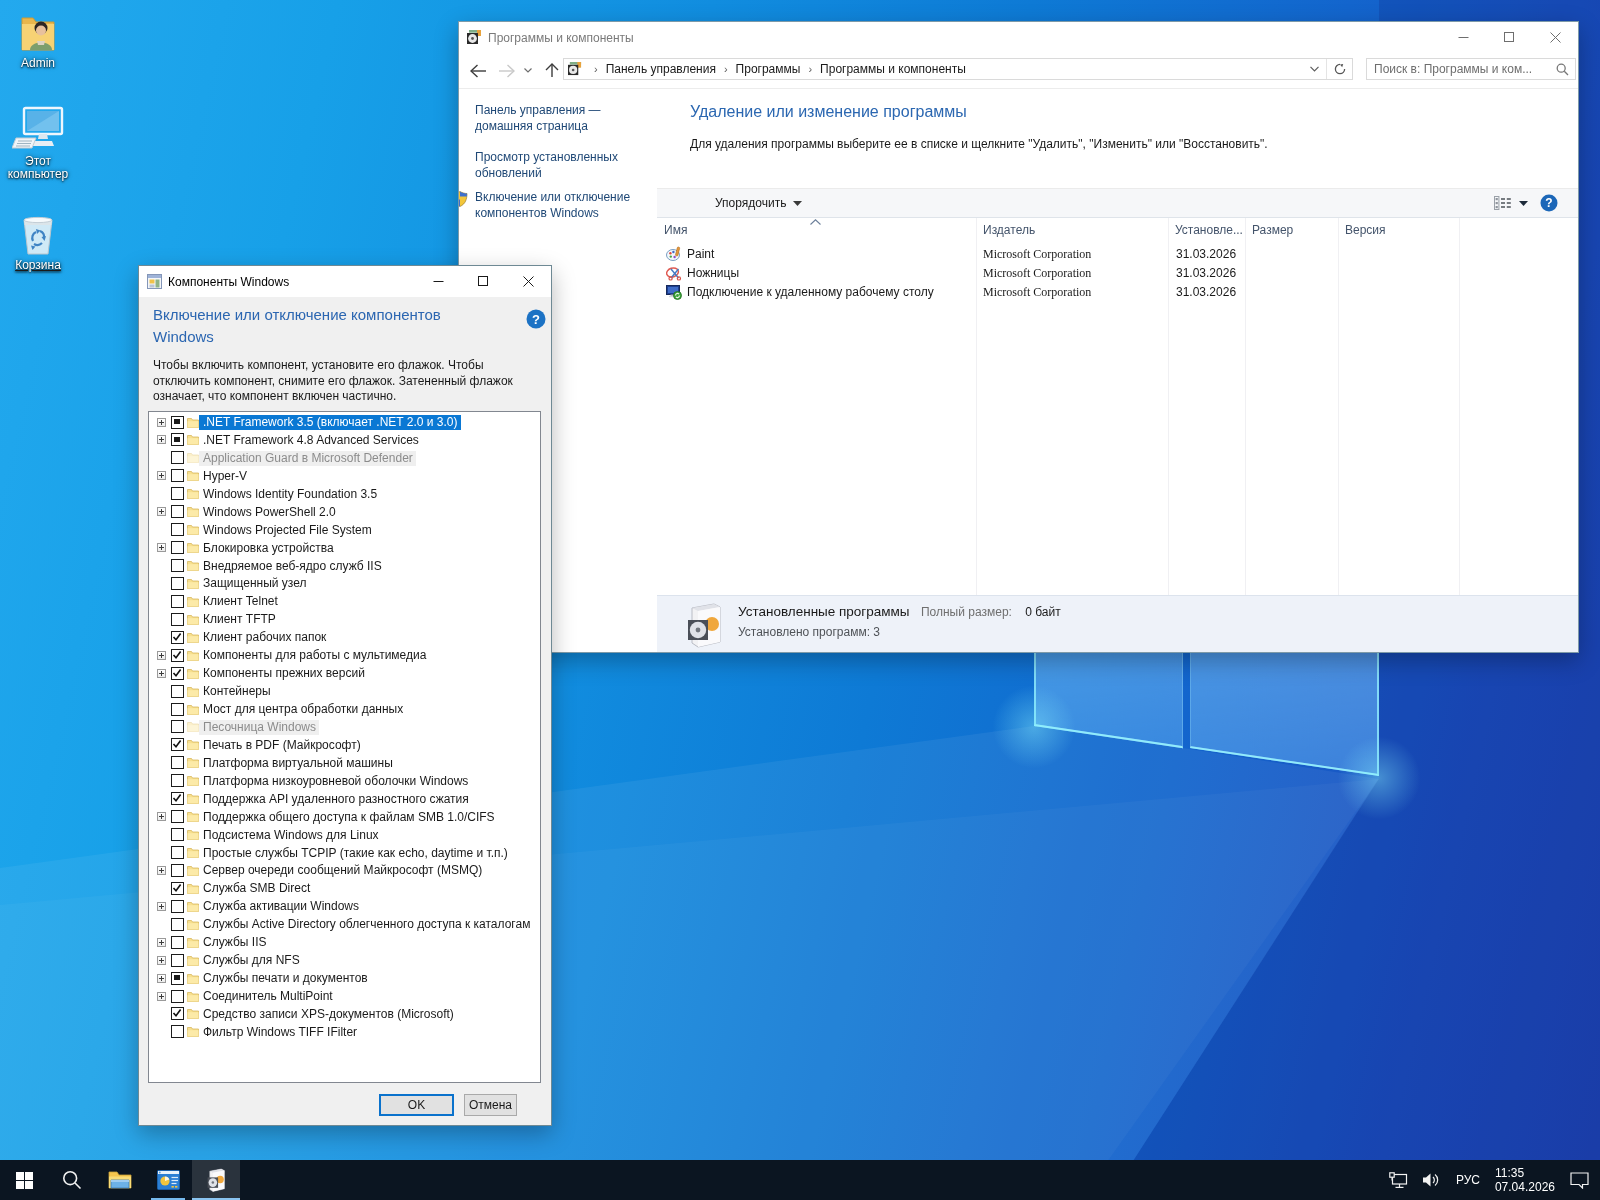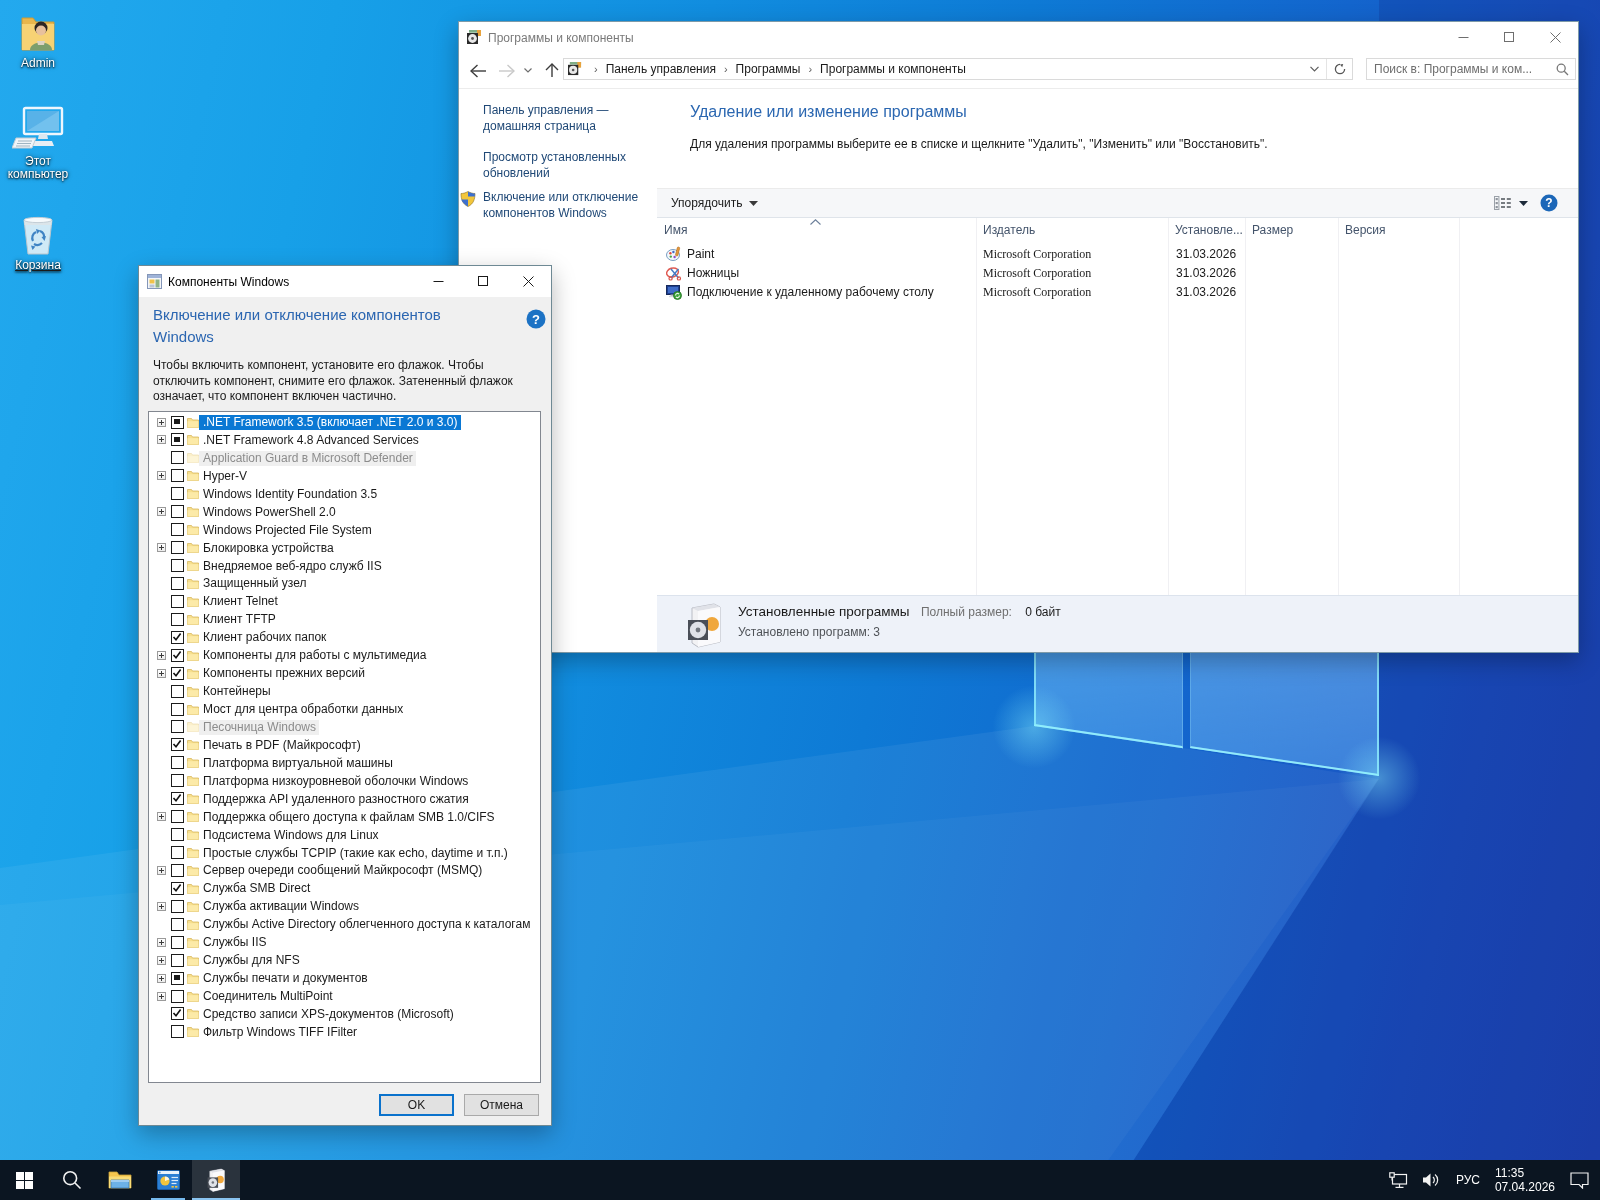--- a/index.html
+++ b/index.html
@@ -66,34 +66,34 @@
   .crumb .c-label { font-size:12px; color:#1a1a1a; padding:0 1px; }
   .addr-right { margin-left:auto; display:flex; align-items:center; height:100%; }
   .addr-right .a-sep { width:1px; height:100%; background:#e4e4e4; margin:0 1px; }
   .searchbox { position:absolute; left:907px; top:5px; width:210px; height:22px; border:1px solid #dadada; background:#fff;
     display:flex; align-items:center; }
   .searchbox .s-text { color:#6e6e6e; font-size:12px; padding-left:7px; white-space:nowrap; overflow:hidden; flex:1; }
   .searchbox .s-icon { flex:0 0 auto; margin-right:6px; }
 
   .win-body { position:relative; height:563px; display:flex; }
   .sidebar { width:198px; background:#fff; position:relative; }
-  .side-link { position:absolute; left:24px; width:170px; color:#1f4876; font-size:12px; line-height:15.5px; cursor:pointer; }
+  .side-link { position:absolute; left:16px; width:170px; color:#1f4876; font-size:12px; line-height:15.5px; cursor:pointer; }
   .side-link.l1 { top:14px; }
   .side-link.l2 { top:61px; }
   .side-link.l3 { top:101px; padding-left:0; }
   .side-shield { position:absolute; left:-23px; top:1px; }
 
   .main { position:relative; flex:1; background:#fff; }
   .page-heading { position:absolute; left:33px; top:14px; font-size:16px; color:#2b67b1; white-space:nowrap; }
   .page-desc { position:absolute; left:33px; top:48px; font-size:12px; color:#1a1a1a; white-space:nowrap; }
 
   .toolbar { position:absolute; left:0; top:99px; width:100%; height:30px; background:#f6f7f9;
     border-top:1px solid #ebebeb; border-bottom:1px solid #dfe4ea; display:flex; align-items:center; }
   .tb-organize { display:flex; align-items:center; margin-left:14px; }
-  .tb-organize .tb-label { font-size:12px; color:#1a1a1a; }
+  .tb-organize .tb-label { font-size:12px; color:#1a1a1a;margin-left:44px; }
   .tb-organize svg { margin-left:7px; }
   .tb-right { margin-left:auto; display:flex; align-items:center; margin-right:12px; }
 
   .listview { position:absolute; left:0; top:129px; width:100%; height:377px; background:#fff; }
   .col-line { position:absolute; top:0; width:1px; height:377px; background:#f0f0f3; }
   .hdr-row { position:absolute; left:0; top:0; width:100%; height:24px; }
   .hdr-cell { position:absolute; top:0; height:24px; display:flex; align-items:center; padding-left:7px;
     font-size:12px; color:#44546b; }
   .sort-glyph { position:absolute; top:1px; }
   .prog-row { position:absolute; left:0; width:100%; height:19px; }
@@ -136,21 +136,21 @@
   .feat-row.partial .cbox i { display:block; }
   .feat-row .ffolder { position:absolute; left:38px; top:3px; }
   .feat-row.disabled .ffolder { opacity:0.45; }
   .feat-row .flabel { position:absolute; left:50px; top:1.5px; height:15px; line-height:15px; font-size:12px; color:#1a1a1a;
     padding:0 3px 0 4px; white-space:nowrap; }
   .feat-row.selected .flabel { background:#0a78d4; color:#fff; }
   .feat-row.disabled .flabel { background:#efefef; color:#8c8c8c; }
   .dlg-btn { position:absolute; display:flex; align-items:center; justify-content:center; font-size:12px; color:#1a1a1a;
     background:#e1e1e1; }
   .btn-ok { left:240px; top:797px; width:75px; height:22px; border:2px solid #0a72cc; }
-  .btn-cancel { left:325px; top:797px; width:75px; height:22px; border:1px solid #a9a9a9; }
+  .btn-cancel { left:325px; top:797px; width:53px; height:22px; border:1px solid #a9a9a9; }
 
   
   .taskbar { position:absolute; left:0; top:1160px; width:1600px; height:40px; background:#0b1521; display:flex; }
   .tb-btn { position:relative; width:48px; height:40px; display:flex; align-items:center; justify-content:center; }
   .tb-btn.active { background:rgba(255,255,255,0.13); }
   .tb-btn .runline { position:absolute; left:7px; right:7px; bottom:0; height:2px; background:#76b9ed; }
   .tb-btn.active .runline { left:0; right:0; background:#8ac4f0; }
   .tray { margin-left:auto; display:flex; align-items:center; height:100%; }
   .tray-item { display:flex; align-items:center; justify-content:center; height:100%; padding:0 7px; }
   .tray-lang { color:#fff; font-size:12px; padding:0 9px; }

